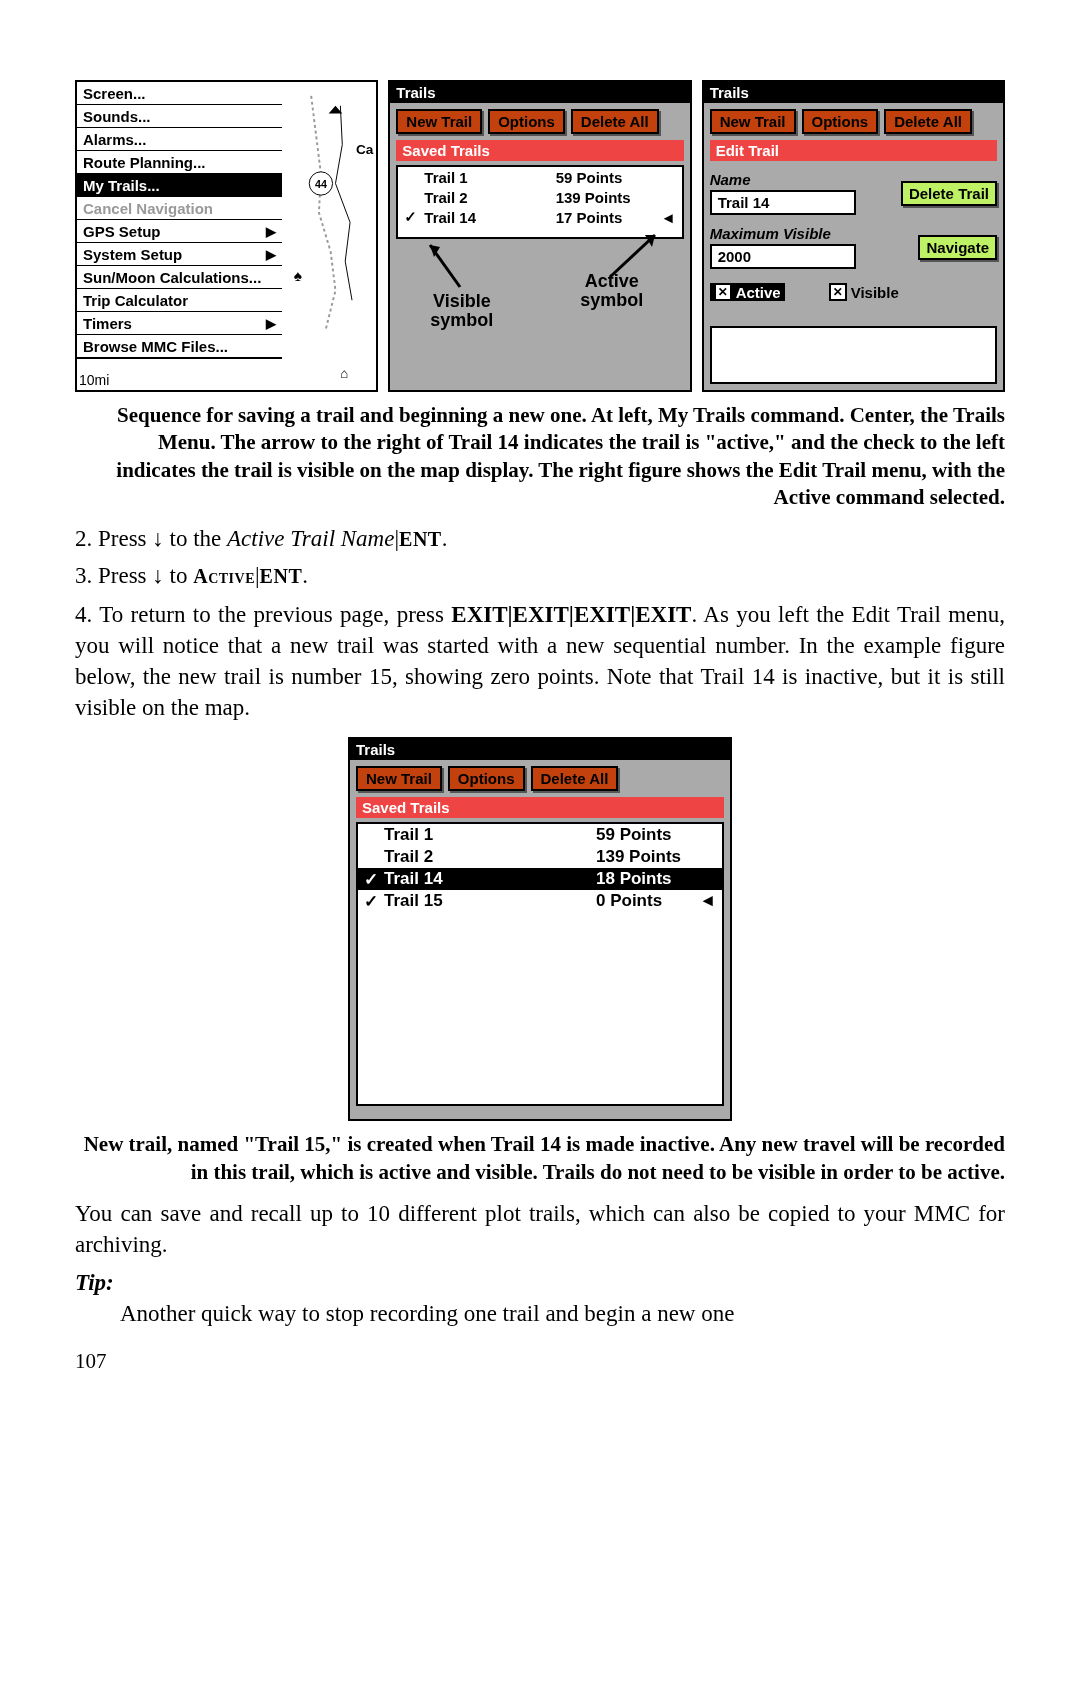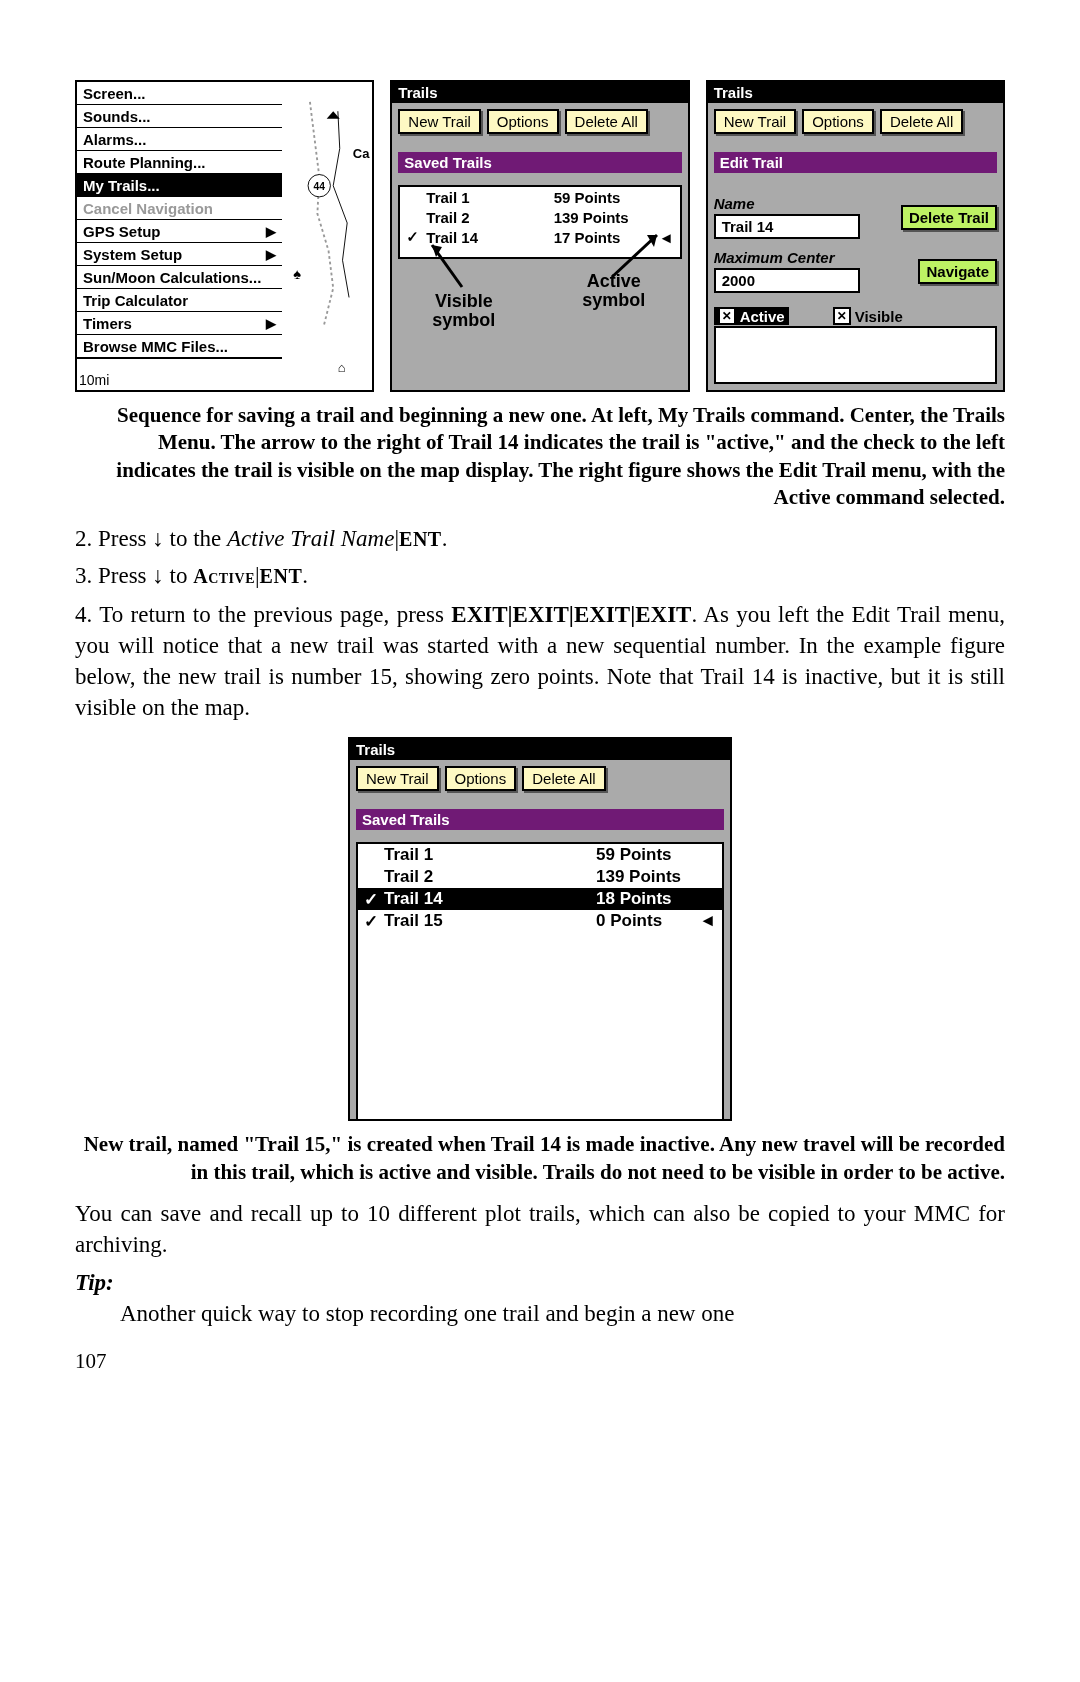--- a/index.html
+++ b/index.html
@@ -12,21 +12,21 @@
   .page {
     width: 1080px;
     height: 1682px;
     position: relative;
     box-sizing: border-box;
     padding: 80px 75px 40px 75px;
   }
   .fig-row {
     display: flex;
     justify-content: space-between;
-    gap: 16px;
+    gap: 10px;
     margin-bottom: 10px;
   }
   .panel {
     border: 2px solid #000;
     background: #aaa;
     position: relative;
     overflow: hidden;
   }
   .panel-left {
     width: 302px;
@@ -84,37 +84,37 @@
     font-size: 15px;
     font-weight: bold;
     padding: 2px 6px;
   }
   .toolbar {
     padding: 6px;
     display: flex;
     gap: 6px;
   }
   .btn {
-    background: #fef9c3;
-    border: 2px solid #000;
-    font-family: Arial, sans-serif;
-    font-size: 15px;
-    font-weight: normal;
+    background: #c2410c;
+    border: 2px solid #000;
+    font-family: Arial, sans-serif;
+    font-size: 15px;
+    font-weight: bold;
     padding: 2px 8px;
     box-shadow: 2px 2px 0 #555;
     white-space: nowrap;
   }
   .sublabel {
-    background: #701a75;
+    background: #ef4444;
     color: #fff;
     font-family: Arial, sans-serif;
     font-size: 15px;
     font-weight: bold;
     padding: 2px 6px;
-    margin: 12px 6px;
+    margin: 0 6px;
   }
   .trail-list {
     background: #fff;
     margin: 4px 6px 6px 6px;
     border: 2px solid #000;
     min-height: 70px;
     font-family: Arial, sans-serif;
     font-size: 15px;
     font-weight: bold;
   }
@@ -352,21 +352,21 @@
       <div class="form-area">
         <div class="form-row">
           <div style="flex:1">
             <div class="form-label">Name</div>
             <div class="form-input" style="width:130px">Trail 14</div>
           </div>
           <div class="btn-sm" style="margin-top:14px">Delete Trail</div>
         </div>
         <div class="form-row" style="margin-top:6px">
           <div style="flex:1">
-            <div class="form-label">Maximum Center</div>
+            <div class="form-label">Maximum Visible</div>
             <div class="form-input" style="width:130px">2000</div>
           </div>
           <div class="btn-sm" style="margin-top:14px">Navigate</div>
         </div>
         <div class="check-row">
           <span class="check sel">
             <span class="checkbox">✕</span>
             <span>Active</span>
           </span>
           <span class="check">

